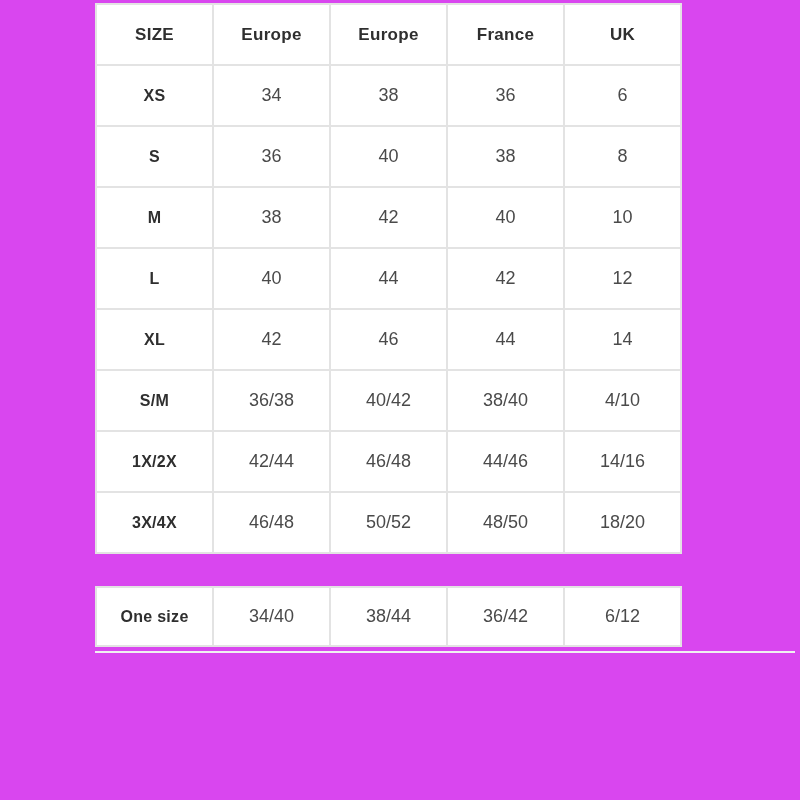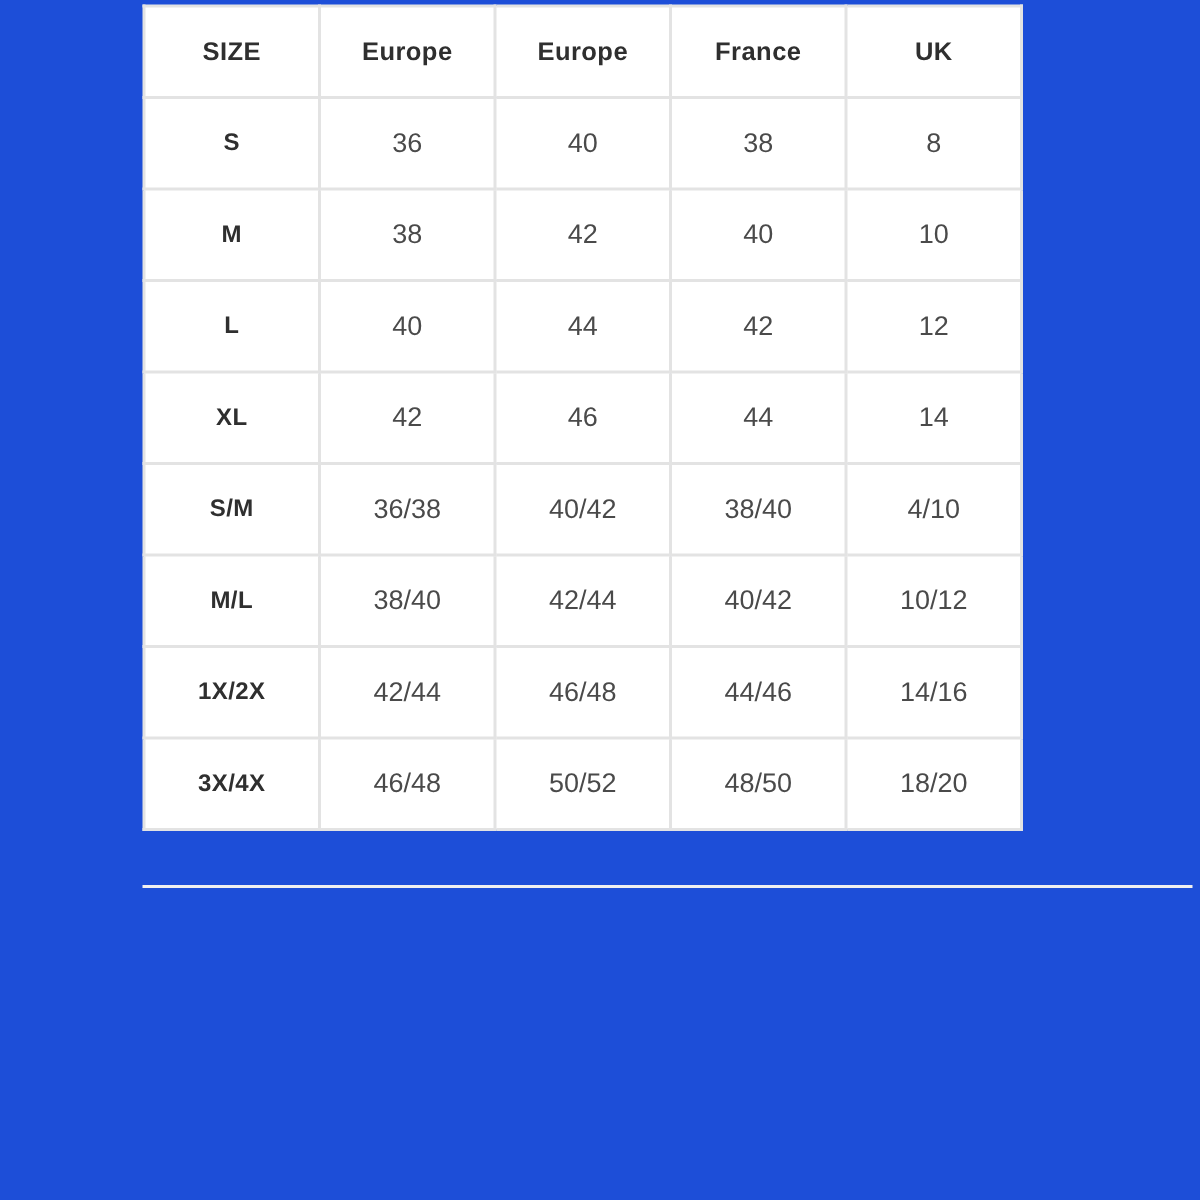--- a/index.html
+++ b/index.html
@@ -4,21 +4,21 @@
 <style>
   html, body {
     margin: 0;
     padding: 0;
     background: #ffffff;
     font-family: "Liberation Sans", sans-serif;
   }
   .page {
     width: 800px;
     height: 800px;
-    background: #1d4ed8;
+    background: #d946ef;
     box-sizing: border-box;
     padding: 3px 0 0 95px;
   }
   table.size-table {
     border-collapse: collapse;
     table-layout: fixed;
     width: 585px;
   }
   table.size-table col { width: 117px; }
   table.size-table td, table.size-table th {
@@ -70,20 +70,27 @@
       </colgroup>
     <tbody>
       <tr>
         <th class="hdr">SIZE</th>
         <th class="hdr">Europe</th>
         <th class="hdr">Europe</th>
         <th class="hdr">France</th>
         <th class="hdr">UK</th>
       </tr>
       <tr>
+        <td class="size-label">XS</td>
+        <td class="val">34</td>
+        <td class="val">38</td>
+        <td class="val">36</td>
+        <td class="val">6</td>
+      </tr>
+      <tr>
         <td class="size-label">S</td>
         <td class="val">36</td>
         <td class="val">40</td>
         <td class="val">38</td>
         <td class="val">8</td>
       </tr>
       <tr>
         <td class="size-label">M</td>
         <td class="val">38</td>
         <td class="val">42</td>
@@ -105,27 +112,20 @@
         <td class="val">14</td>
       </tr>
       <tr>
         <td class="size-label">S/M</td>
         <td class="val">36/38</td>
         <td class="val">40/42</td>
         <td class="val">38/40</td>
         <td class="val">4/10</td>
       </tr>
       <tr>
-        <td class="size-label">M/L</td>
-        <td class="val">38/40</td>
-        <td class="val">42/44</td>
-        <td class="val">40/42</td>
-        <td class="val">10/12</td>
-      </tr>
-      <tr>
         <td class="size-label">1X/2X</td>
         <td class="val">42/44</td>
         <td class="val">46/48</td>
         <td class="val">44/46</td>
         <td class="val">14/16</td>
       </tr>
       <tr>
         <td class="size-label">3X/4X</td>
         <td class="val">46/48</td>
         <td class="val">50/52</td>
@@ -138,19 +138,26 @@
   <div class="secondary-table-wrap">
     <table class="size-table secondary-table">
       <colgroup>
           <col>
           <col>
           <col>
           <col>
           <col>
         </colgroup>
       <tbody>
+        <tr>
+          <td class="size-label">One size</td>
+          <td class="val">34/40</td>
+          <td class="val">38/44</td>
+          <td class="val">36/42</td>
+          <td class="val">6/12</td>
+        </tr>
       </tbody>
     </table>
   </div>
 
   <div class="bottom-rule"></div>
 
 </div>
 
 </body></html>

